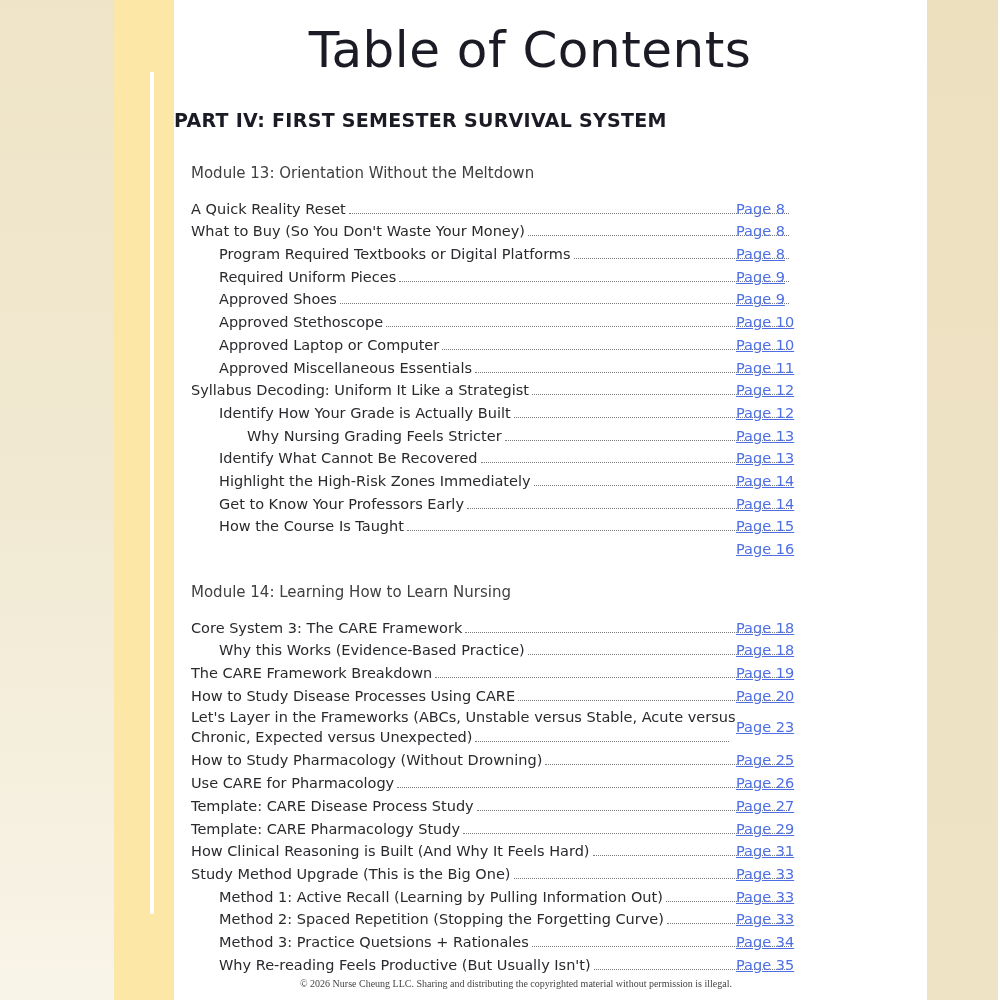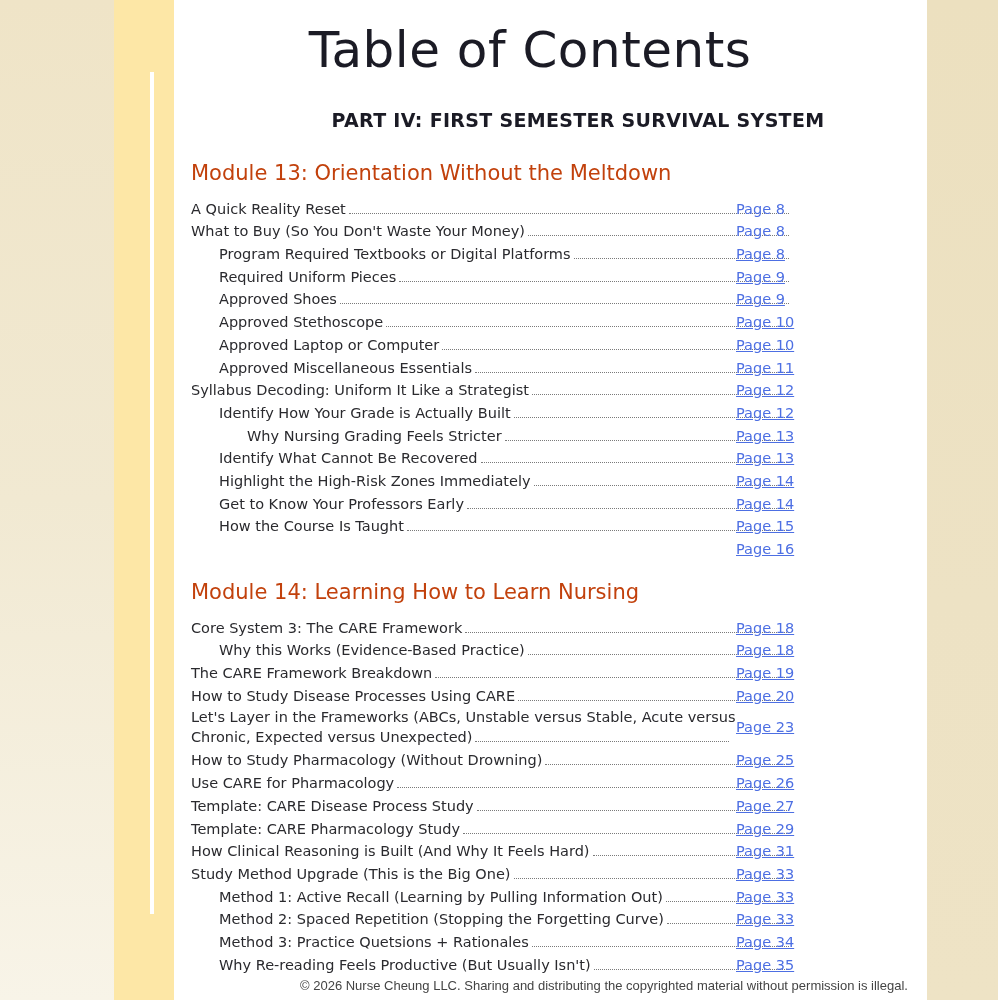--- a/index.html
+++ b/index.html
@@ -32,28 +32,27 @@
     background: #ffffff;
   }
   .title {
     position: absolute; left: 0; width: 712px; top: 20px;
     text-align: center; font-size: 50px; line-height: 60px;
     color: #1b1b25; font-weight: 500; letter-spacing: 0.5px;
     font-family: "DejaVu Sans", sans-serif;
   }
   .part {
     position: absolute; left: 0; width: 712px; top: 108px;
-    text-align: center; font-size: 19px; line-height: 24px; font-weight: bold;
+    font-size: 19px; line-height: 24px; font-weight: bold;
     color: #1b1b25; letter-spacing: 0.3px;
     font-family: "DejaVu Sans", sans-serif;
-    margin-left: 48px;
   }
   .module-title {
-    position: absolute; left: 17px; font-size: 21px; line-height: 28px;
-    color: #c2410c; font-family: "DejaVu Sans", sans-serif;
+    position: absolute; left: 17px; font-size: 15px; line-height: 28px;
+    color: #404040; font-family: "DejaVu Sans", sans-serif;
   }
   .toc {
     position: absolute; left: 17px; width: 600px;
   }
   .entry {
     position: relative; height: 22.7px; display: flex; align-items: flex-end;
     font-size: 14.5px; color: #2a2a2e;
     font-family: "DejaVu Sans", sans-serif;
   }
   .entry .label { white-space: nowrap; background: #fff; padding-right: 3px; line-height: 18px; }
@@ -70,22 +69,22 @@
   .entry .page-link.ul { text-decoration: underline; }
   .entry.l1 { padding-left: 28px; }
   .entry.l2 { padding-left: 56px; }
   .entry.twoline { height: 44px; align-items: flex-end; }
   .entry.twoline .page-link { bottom: 11px; }
   .twoline-wrap { display: block; width: 540px; position: relative; }
   .twoline-wrap .line1 { display: block; line-height: 20px; white-space: nowrap; }
   .twoline-wrap .line2row { display: flex; align-items: flex-end; }
   .twoline-wrap .line2row .label2 { white-space: nowrap; background:#fff; padding-right:3px; line-height: 20px; }
   .footer {
-    position: absolute; left: 300px; top: 978px; font-size: 13px; color: #444;
-    font-family: Liberation Sans, sans-serif; white-space: nowrap;
+    position: absolute; left: 300px; top: 978px; font-size: 10px; color: #444;
+    font-family: Liberation Serif, serif; white-space: nowrap;
   }
 </style>
 </head>
 <body>
 
 <div class="bg-left"></div>
 <div class="stripe"></div>
 <div class="vline"></div>
 <div class="bg-right"></div>
 <div class="edge-right"></div>

